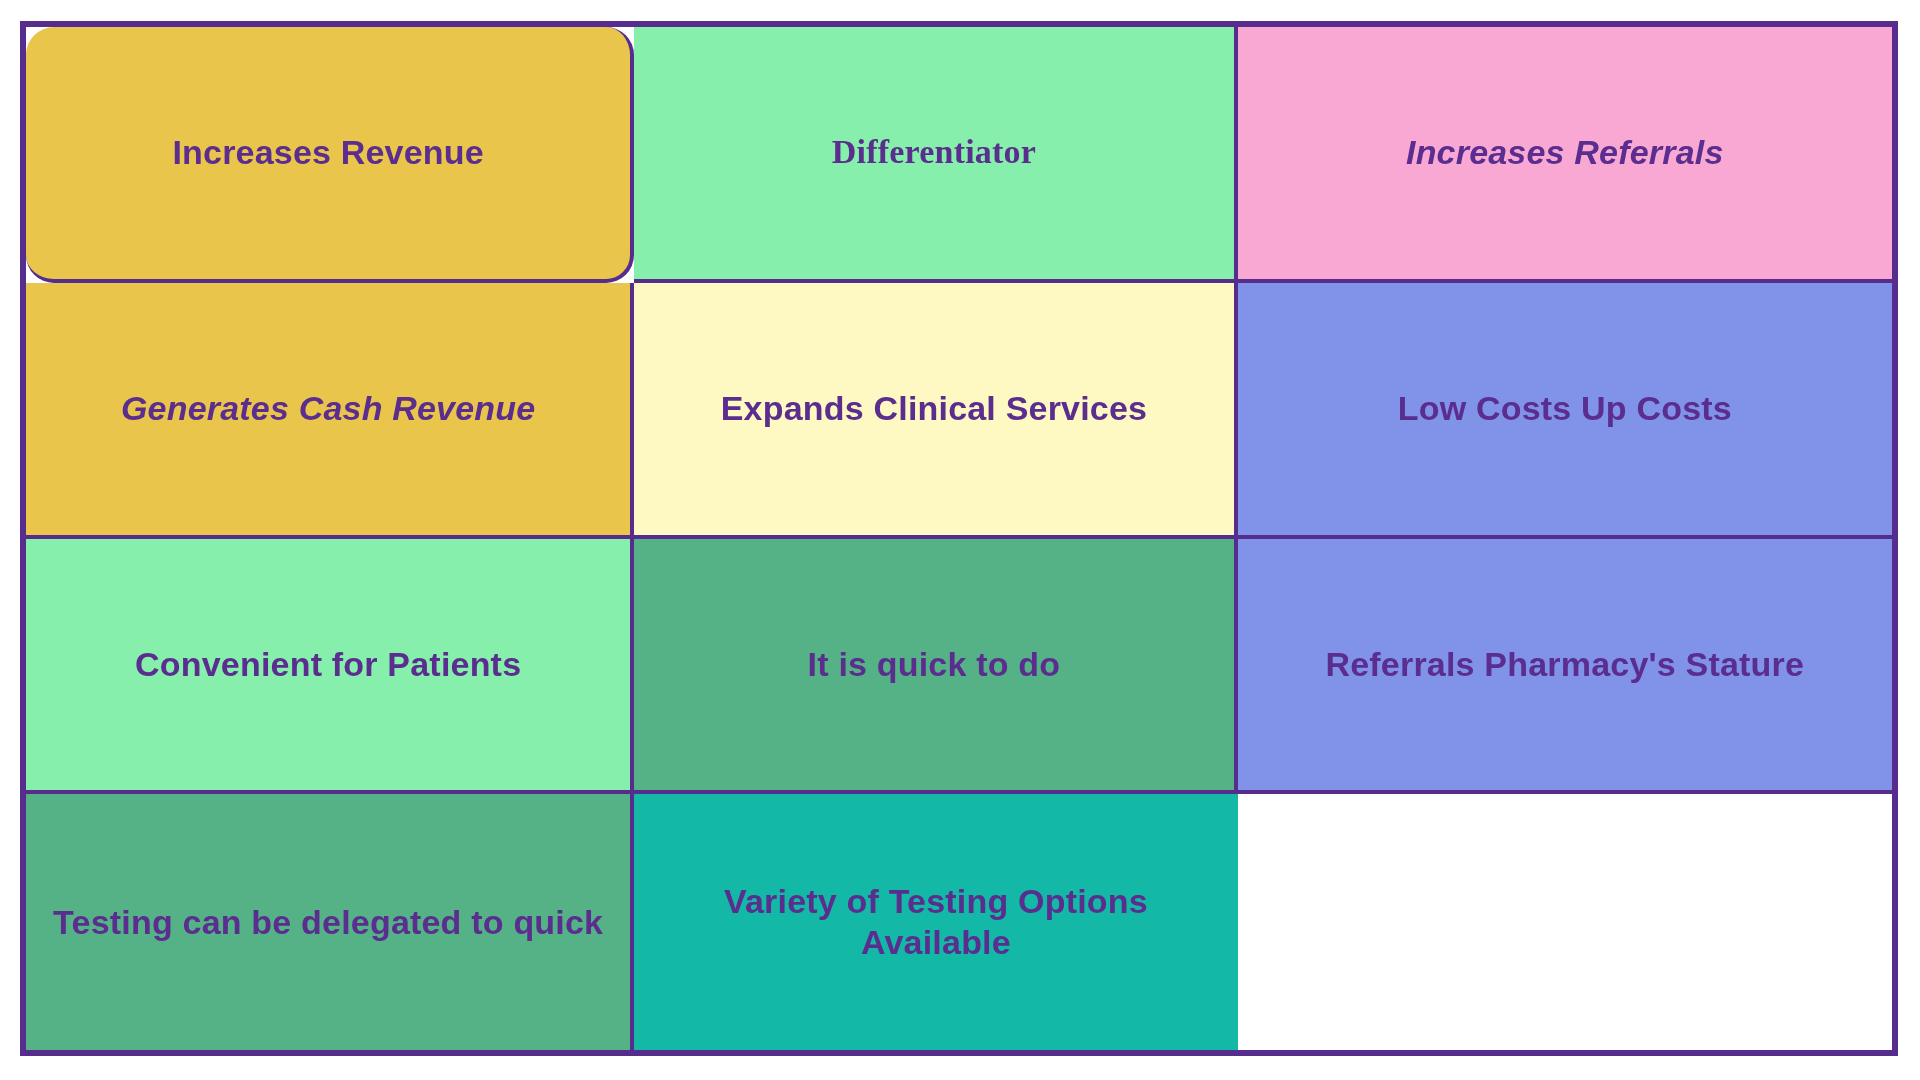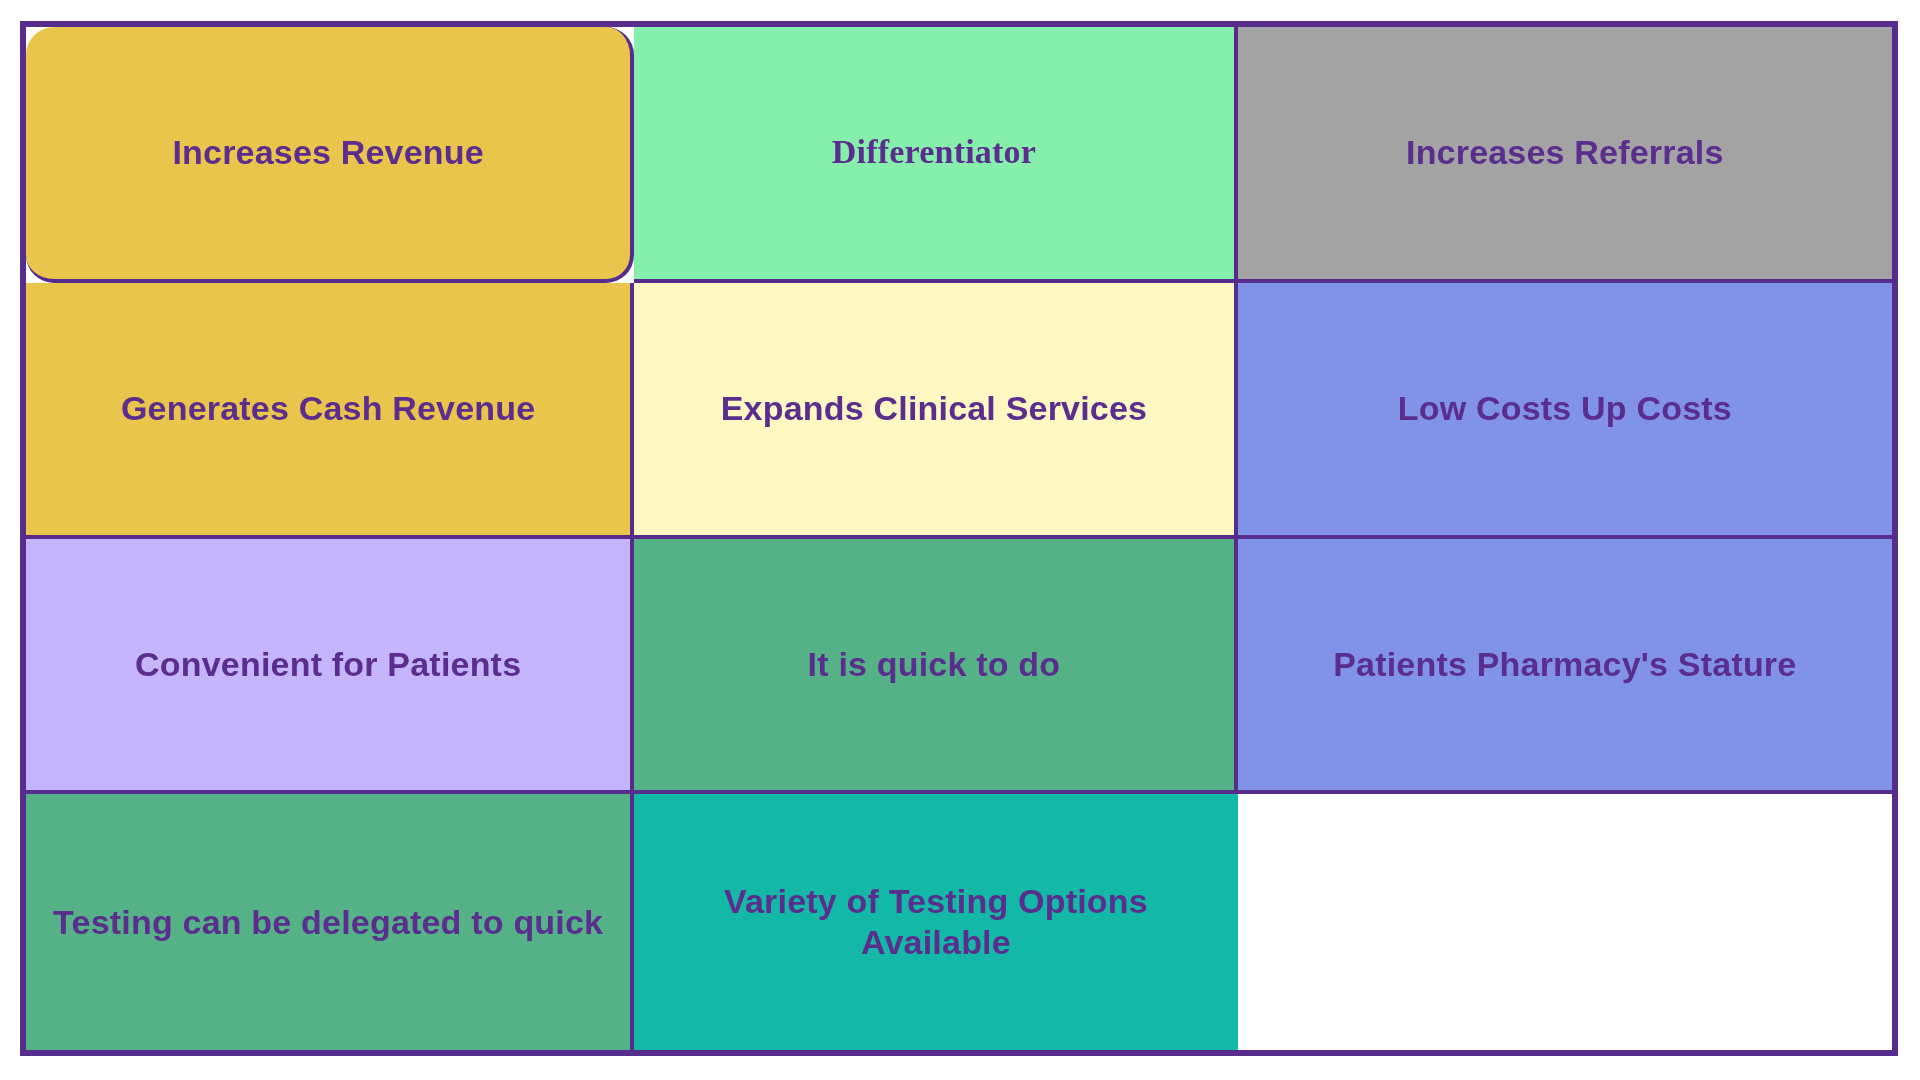--- a/index.html
+++ b/index.html
@@ -48,27 +48,27 @@
   .cell.last-row { border-bottom: none; }
 </style>
 </head>
 <body>
 
 <div class="canvas">
   <div class="benefits-table">
 
     <div class="cell" style="background: rgb(233, 197, 75); border-radius: 28px;">Increases Revenue</div>
     <div class="cell" style="background: #86efac; font-family: Liberation Serif, serif;">Differentiator</div>
-    <div class="cell last-col" style="background: #a3a3a3;">Increases Referrals</div>
+    <div class="cell last-col" style="background: #f9a8d4; font-style: italic;">Increases Referrals</div>
 
-    <div class="cell" style="background: rgb(233, 197, 75);">Generates Cash Revenue</div>
+    <div class="cell" style="background: rgb(233, 197, 75); font-style: italic;">Generates Cash Revenue</div>
     <div class="cell" style="background: #fef9c3;">Expands Clinical Services</div>
     <div class="cell last-col" style="background: rgb(128, 147, 232);">Low Costs Up Costs</div>
 
-    <div class="cell" style="background: #c4b5fd;">Convenient for Patients</div>
+    <div class="cell" style="background: #86efac;">Convenient for Patients</div>
     <div class="cell" style="background: rgb(85, 178, 135);">It is quick to do</div>
-    <div class="cell last-col" style="background: rgb(128, 147, 232);">Patients Pharmacy's Stature</div>
+    <div class="cell last-col" style="background: rgb(128, 147, 232);">Referrals Pharmacy's Stature</div>
 
     <div class="cell last-row" style="background: rgb(85, 178, 135);">Testing can be delegated to quick</div>
     <div class="cell last-col last-row" style="background: #14b8a6;">Variety of Testing Options Available</div>
 
   </div>
 </div>
 
 </body></html>

